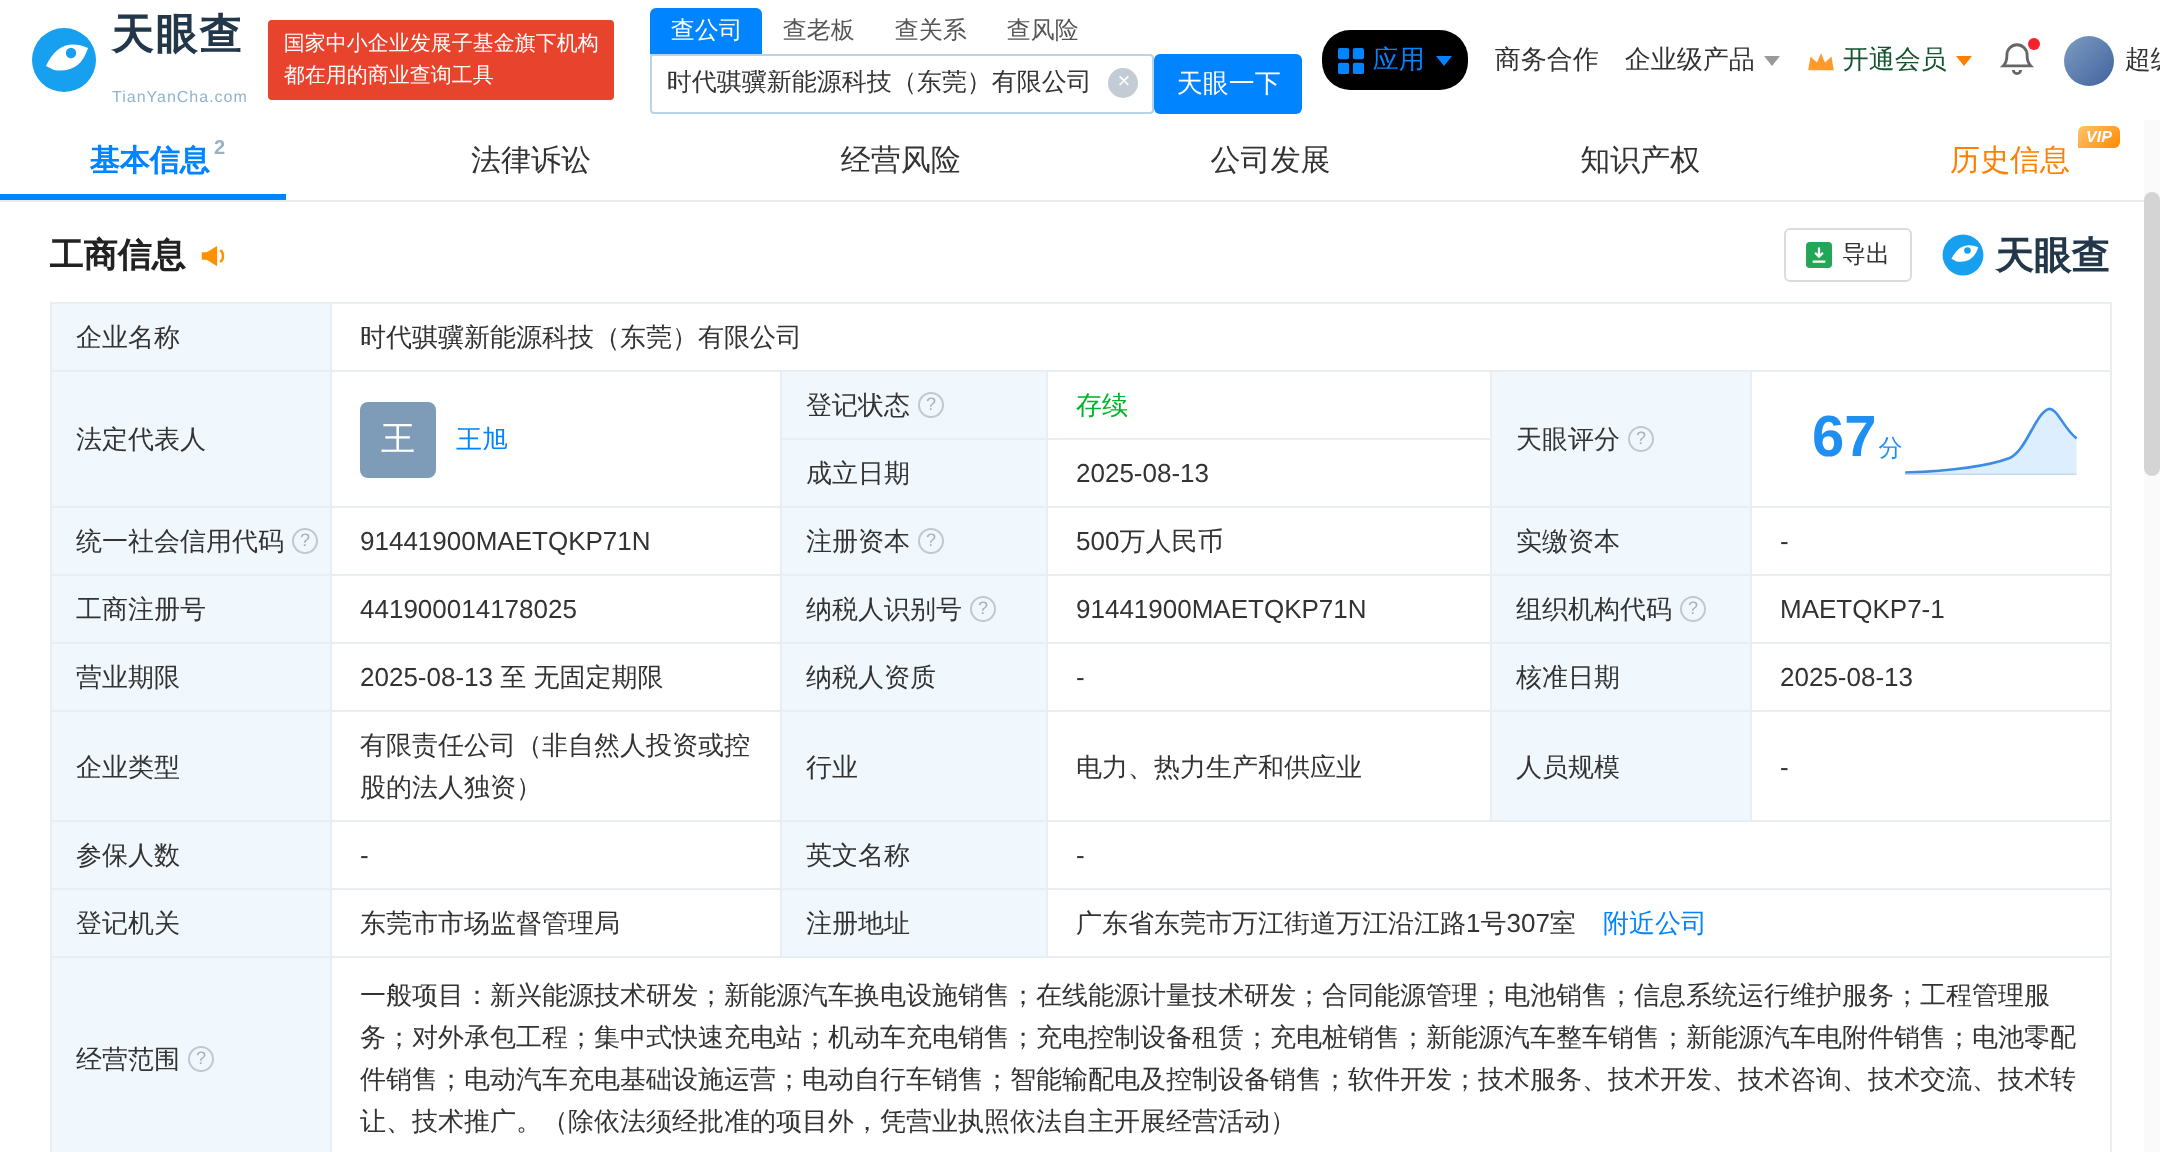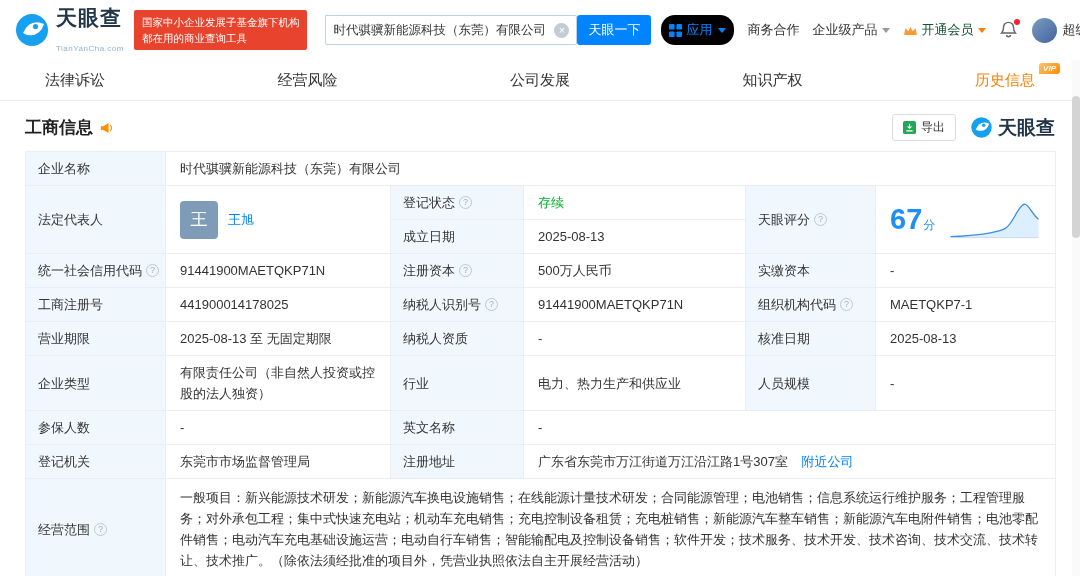--- a/index.html
+++ b/index.html
@@ -52,21 +52,21 @@
   
   .info-table { width:1030px; margin:0 25px; border-collapse:collapse; table-layout:fixed; font-size:13px; }
   .info-table td { border:1px solid #e9eef3; padding:6px 14px; line-height:21px; vertical-align:middle; color:#333; word-break:break-all; }
   td.lbl { background:#f1f8fd; padding:6px 6px 6px 12px; }
   .lbl-wrap { display:flex; align-items:center; gap:4px; }
   .q { width:13px; height:13px; border:1px solid #c0c8d0; border-radius:50%; color:#a8b0b8; font-size:9px; line-height:11px; text-align:center; flex:none; cursor:pointer; }
   .link { color:#0084ff; cursor:pointer; text-decoration:none; }
   .status-txt { color:#00b42a; }
   .rep-cell { display:flex; align-items:center; gap:10px; }
   .rep-avatar { width:38px; height:38px; background:#7e9cb8; color:#fff; border-radius:4px; display:flex; align-items:center; justify-content:center; font-size:17px; flex:none; cursor:pointer; }
-  .score-wrap { display:flex; align-items:center; justify-content:space-between; }
+  .score-wrap { display:flex; align-items:center; justify-content:space-between;margin-left:16px; }
   .score-num { color:#1f8ff2; font-weight:bold; font-size:29px; line-height:1; white-space:nowrap; }
   .score-unit { font-size:12px; font-weight:normal; margin-left:1px; }
   .scope-cell { padding:8px 14px !important; }
 
   
   .scrollbar { position:absolute; right:0; top:60px; bottom:0; width:8px; background:#fafafa; }
   .scroll-thumb { position:absolute; top:36px; left:0; width:8px; height:142px; background:#d4d4d4; border-radius:4px; cursor:pointer; }
 </style>
 </head>
 <body>
@@ -83,20 +83,26 @@
       <span class="logo-domain">TianYanCha.com</span>
     </div>
   </div>
 
   <div class="promo">
     <div>国家中小企业发展子基金旗下机构</div>
     <div>都在用的商业查询工具</div>
   </div>
 
   <div class="search-block">
+    <div class="search-tabs">
+      <span class="search-tab active">查公司</span>
+      <span class="search-tab">查老板</span>
+      <span class="search-tab">查关系</span>
+      <span class="search-tab">查风险</span>
+    </div>
     <div class="search-row">
       <div class="search-input">
         <input type="text" value="时代骐骥新能源科技（东莞）有限公司" style="">
         <span class="clear-ic">×</span>
       </div>
       <button class="search-btn">天眼一下</button>
     </div>
   </div>
 
   <div class="top-right">
@@ -130,20 +136,24 @@
       <span class="bell-dot"></span>
     </span>
     <span class="user">
       <span class="user-avatar"></span>
       <span>超级...</span>
     </span>
   </div>
 </header>
 
 <nav class="page-tabs">
+  <div class="ptab active">
+    <span>基本信息</span>
+      <sup>2</sup>
+  </div>
   <div class="ptab">
     <span>法律诉讼</span>
       <sup></sup>
   </div>
   <div class="ptab">
     <span>经营风险</span>
       <sup></sup>
   </div>
   <div class="ptab">
     <span>公司发展</span>

